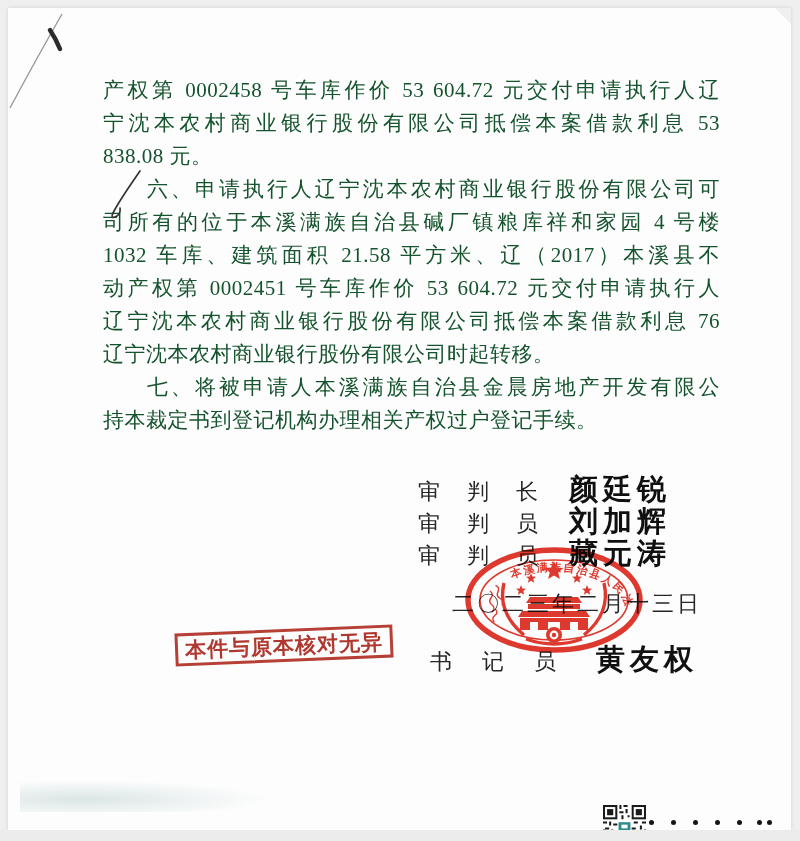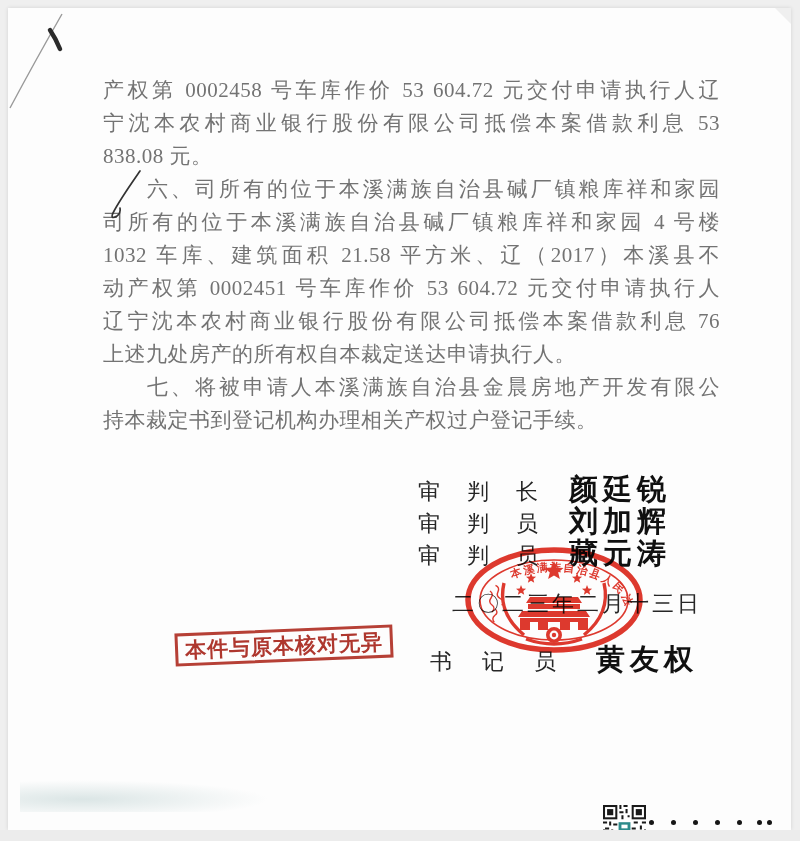--- a/index.html
+++ b/index.html
@@ -2,21 +2,21 @@
 <html><head>
 <meta charset="utf-8">
 <style>
   html,body{margin:0;padding:0;}
   body{background:#efefef;font-family:"Liberation Serif","DejaVu Serif",serif;}
   .scan{position:relative;width:800px;height:841px;background:#efefef;overflow:hidden;}
   .page{position:absolute;left:8px;top:8px;width:783px;height:822px;background:#fdfdfd;
         box-shadow:0 0 4px rgba(0,0,0,.12);}
   .bottom-strip{position:absolute;left:0;top:830px;width:800px;height:11px;background:#ececec;}
   
-  .bodytext{position:absolute;left:95px;top:66px;width:617px;color:#737373;
+  .bodytext{position:absolute;left:95px;top:66px;width:617px;color:#14532d;
             font-size:21px;line-height:33px;letter-spacing:.5px;}
   .tline{height:33px;white-space:nowrap;text-align:justify;text-align-last:justify;
          text-justify:inter-character;}
   .tline.short{text-align:left;text-align-last:left;}
   .tline.indent{padding-left:44px;}
   
   .sigrow{position:absolute;color:#1e1e1e;white-space:nowrap;}
   .role{font-size:22px;letter-spacing:27px;color:#262626;}
   .sname{font-weight:700;font-size:29px;letter-spacing:5px;color:#101010;}
   .daterow{position:absolute;left:444px;top:581px;font-size:22px;letter-spacing:3px;
@@ -49,26 +49,26 @@
     <svg class="crease" width="80" height="110">
       <path d="M 2,100 C 18,70 38,34 54,6" stroke="#9a9a9a" stroke-width="1.4" fill="none"></path>
       <path d="M 42,22 C 46,28 50,36 52,41" stroke="#2b2b2b" stroke-width="4.5" fill="none" stroke-linecap="round"></path>
     </svg>
     <div class="corner-fold"></div>
 
     <div class="bodytext">
       <div class="tline">产权第 0002458 号车库作价 53 604.72 元交付申请执行人辽</div>
       <div class="tline">宁沈本农村商业银行股份有限公司抵偿本案借款利息 53</div>
       <div class="tline short">838.08 元。</div>
-      <div class="tline indent">六、司所有的位于本溪满族自治县碱厂镇粮库祥和家园</div>
+      <div class="tline indent">六、申请执行人辽宁沈本农村商业银行股份有限公司可</div>
       <div class="tline">司所有的位于本溪满族自治县碱厂镇粮库祥和家园 4 号楼</div>
       <div class="tline">1032 车库、建筑面积 21.58 平方米、辽（2017）本溪县不</div>
       <div class="tline">动产权第 0002451 号车库作价 53 604.72 元交付申请执行人</div>
       <div class="tline">辽宁沈本农村商业银行股份有限公司抵偿本案借款利息 76</div>
-      <div class="tline short">上述九处房产的所有权自本裁定送达申请执行人。</div>
+      <div class="tline short">辽宁沈本农村商业银行股份有限公司时起转移。</div>
       <div class="tline indent">七、将被申请人本溪满族自治县金晨房地产开发有限公</div>
       <div class="tline short">持本裁定书到登记机构办理相关产权过户登记手续。</div>
     </div>
 
     <svg style="position:absolute;left:96px;top:160px;" width="44" height="56">
       <path d="M 36,3 C 27,16 15,33 9,45 Q 6,52 13,48 Q 17,45 16,40" stroke="#333" stroke-width="1.7" fill="none" stroke-linecap="round"></path>
     </svg>
 
     <div class="sigrow" style="left:410px;top:462px;">
       <span class="role">审判长</span>

